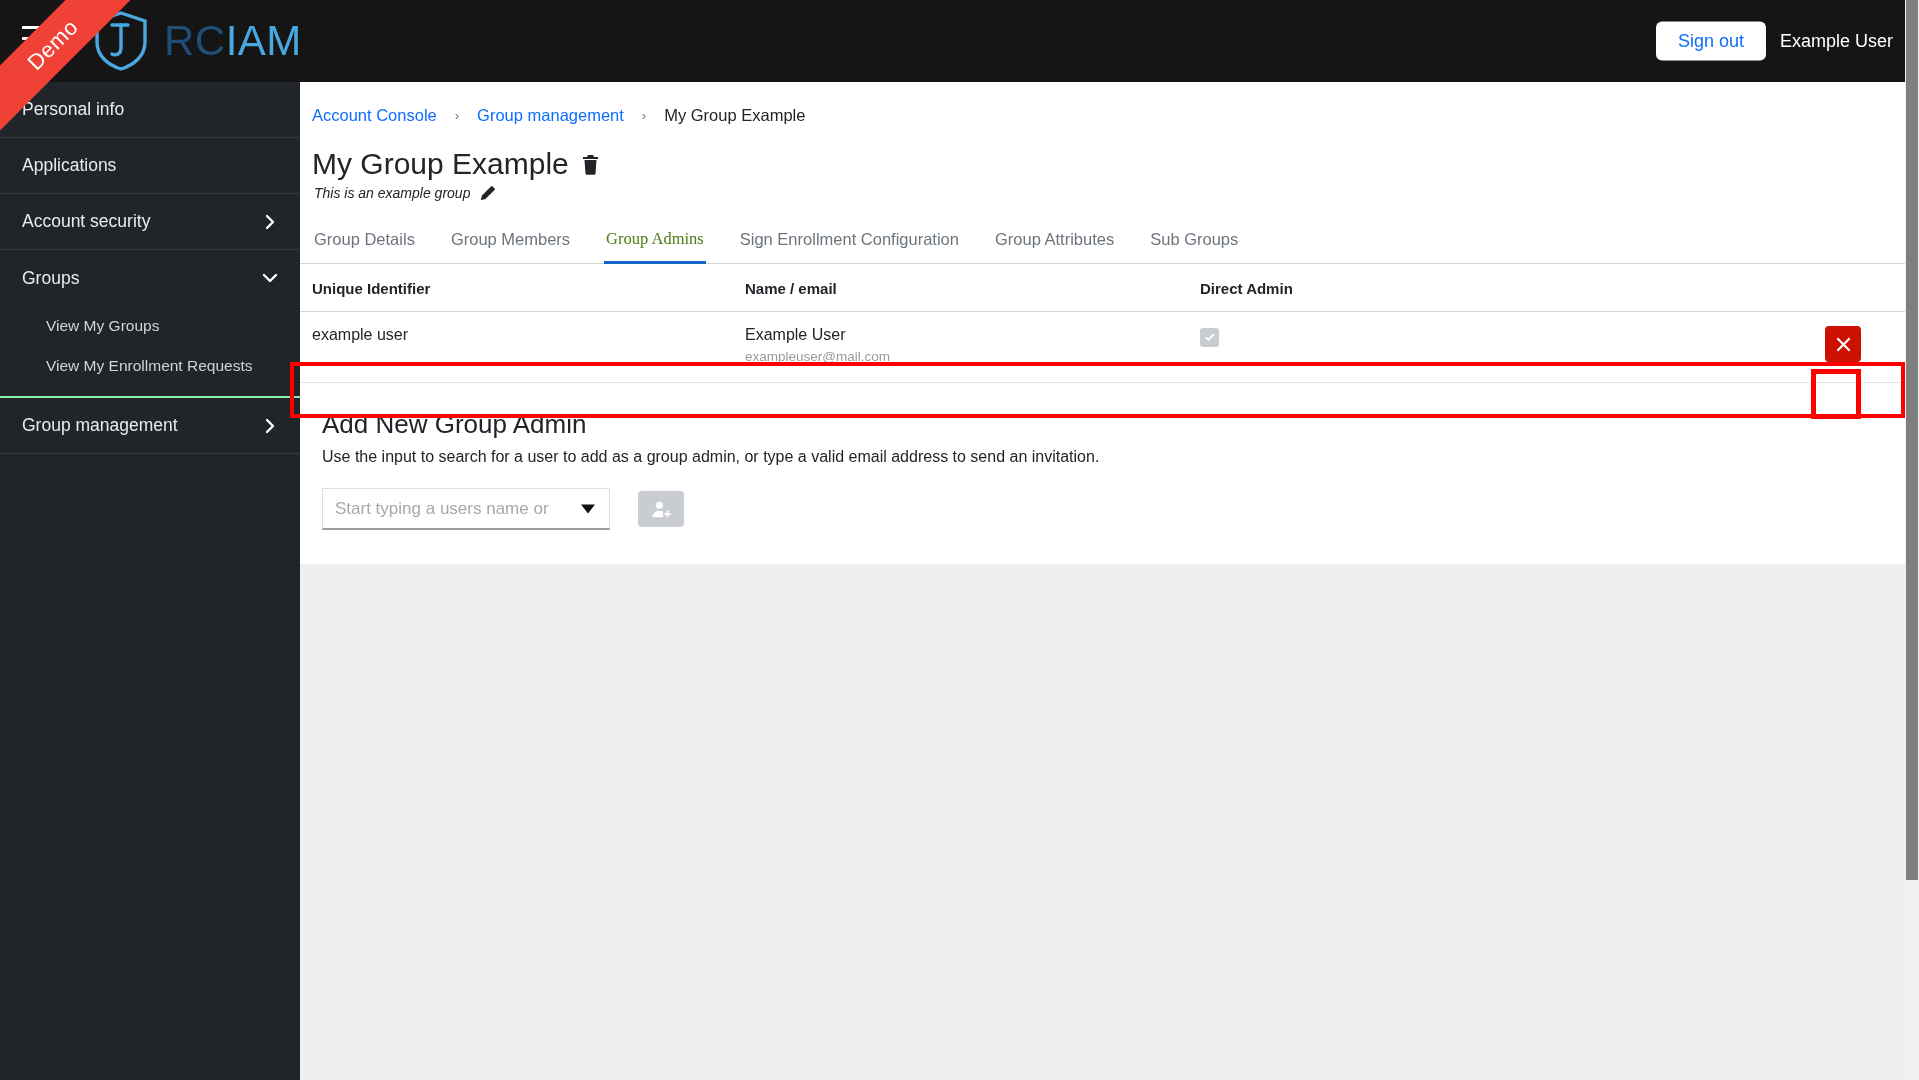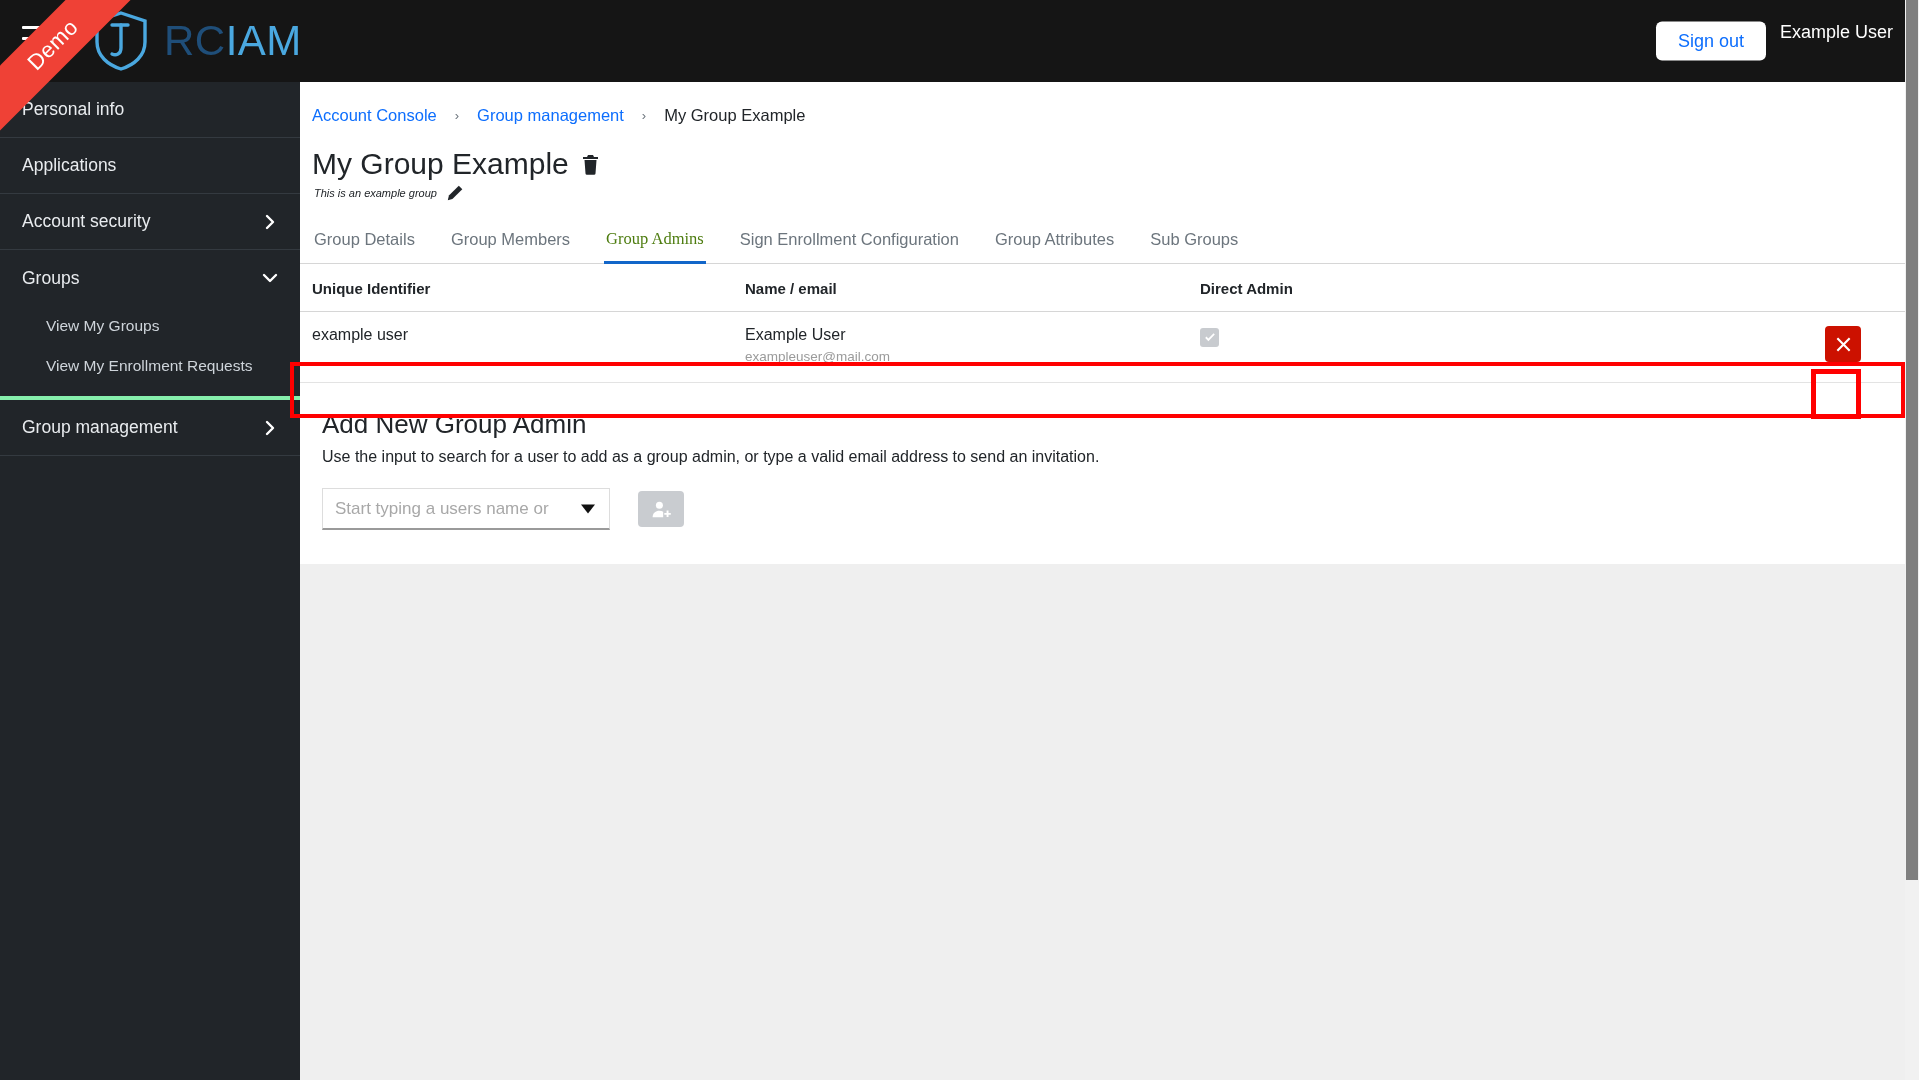--- a/index.html
+++ b/index.html
@@ -38,21 +38,21 @@
   .brand-text {
     font-size: 42px; letter-spacing: 0.5px; line-height: 1;
     font-weight: 400;
   }
   .brand-text .rc { color: #1f4e79; }
   .brand-text .iam { color: #4aa8e0; margin-top: 28px; }
 
   .header-right {
     position: absolute; right: 26px; top: 50%;
     transform: translateY(-50%);
-    display: flex; align-items: flex-start; gap: 14px;
+    display: flex; align-items: center; gap: 14px;
   }
   .signout-btn {
     background: #ffffff; color: #0d6efd;
     border: none; border-radius: 6px;
     font-size: 18px; font-family: inherit;
     padding: 9px 22px; cursor: pointer;
   }
   .username { color: #ffffff; font-size: 18px; }
 
   
@@ -83,21 +83,21 @@
   .nav-item {
     position: relative;
     display: flex; align-items: center; justify-content: space-between;
     padding: 0 22px 0 22px;
     height: 56px;
     color: #e9ecef; font-size: 17.5px;
     border-bottom: 1px solid #343a40;
     cursor: pointer;
   }
   .nav-item.no-border { border-bottom: none; }
-  .nav-group-children { background: #212529; border-bottom: 4px solid #86efac; padding-bottom: 10px; }
+  .nav-group-children { background: #212529; border-bottom: 2px solid #86efac; padding-bottom: 10px; }
   .nav-sub {
     display: flex; align-items: center;
     padding-left: 46px; height: 40px;
     color: #ced4da; font-size: 15.5px;
     cursor: pointer;
   }
   .chev { width: 16px; height: 16px; flex: none; color: #ffffff; }
 
   
   .content {
@@ -126,21 +126,21 @@
   }
   .page-title { font-size: 30px; font-weight: 400; color: #212529; }
   .icon-btn { background: none; border: none; cursor: pointer; padding: 0; line-height: 0; }
   .trash-icon { width: 19px; height: 21px; fill: #212529; }
   .pencil-icon { width: 16px; height: 16px; fill: #212529; }
 
   .page-desc-row {
     display: flex; align-items: center; gap: 10px;
     padding: 4px 0 0 24px;
   }
-  .page-desc { font-style: italic; font-size: 11px; color: #212529; }
+  .page-desc { font-style: italic; font-size: 14px; color: #212529; }
 
   
   .tabs {
     display: flex; align-items: flex-end; gap: 32px;
     padding: 22px 0 0 22px;
     border-bottom: 1px solid #d6d6d6;
     margin-top: 6px;
   }
   .tab {
     font-size: 16.5px; color: #6c757d;

